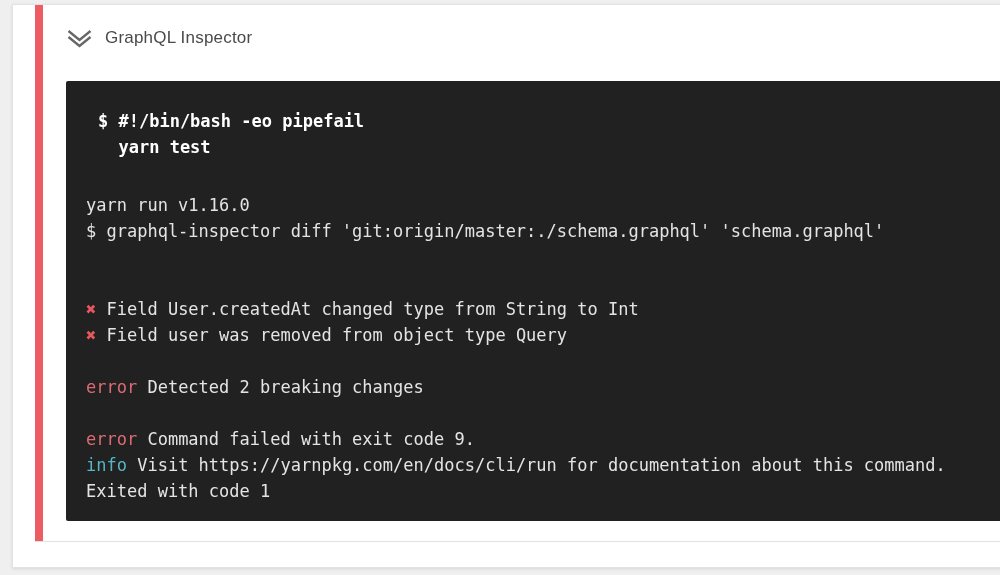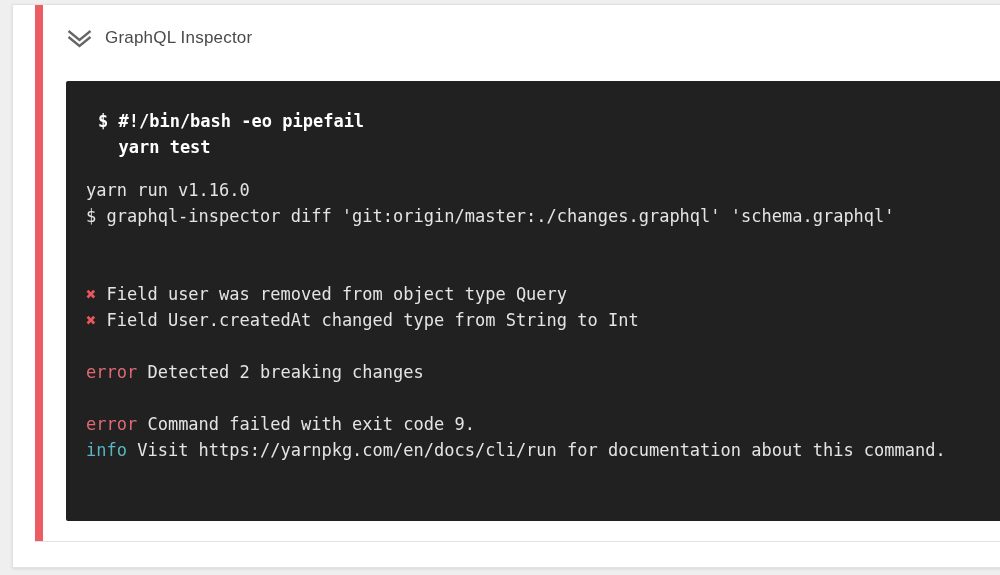--- a/index.html
+++ b/index.html
@@ -48,21 +48,21 @@
     overflow:hidden;
     font-family:"DejaVu Sans Mono","Liberation Mono",monospace;
     font-size:17px;
     color:var(--output-text,#e4e4e4);
   }
   .cmd{
     margin:12px;white-space:pre;line-height:26px;
     font-family:inherit;font-size:inherit;
     font-weight:bold;color:var(--cmd-white,#ffffff);
   }
-  .out{margin:17px 0 0 0;}
+  .out{margin:32px 0 0 0;}
   .t-line{white-space:pre;line-height:26px;min-height:26px;}
   .c-xmark{color:var(--xmark-red,#e8565e);font-weight:bold;}
   .c-error{color:var(--error-red,#dd6a73);}
   .c-info{color:var(--info-cyan,#56b6c2);}
   .next-row{height:26px;}
 </style>
 </head>
 <body>
 
 <div class="card">
@@ -78,28 +78,29 @@
         </svg>
       </span>
       <span class="step-title">GraphQL Inspector</span>
     </div>
 
     <div class="terminal">
       <pre class="cmd">$ #!/bin/bash -eo pipefail
   yarn test</pre>
       <div class="out">
           <div class="t-line"><span>yarn run v1.16.0</span></div>
-          <div class="t-line"><span>$ graphql-inspector diff 'git:origin/master:./changes.graphql' 'schema.graphql'</span></div>
+          <div class="t-line"><span>$ graphql-inspector diff 'git:origin/master:./schema.graphql' 'schema.graphql'</span></div>
           <div class="t-line"></div>
           <div class="t-line"></div>
+          <div class="t-line"><span class="c-xmark">✖</span><span> Field User.createdAt changed type from String to Int</span></div>
           <div class="t-line"><span class="c-xmark">✖</span><span> Field user was removed from object type Query</span></div>
-          <div class="t-line"><span class="c-xmark">✖</span><span> Field User.createdAt changed type from String to Int</span></div>
           <div class="t-line"></div>
           <div class="t-line"><span class="c-error">error</span><span> Detected 2 breaking changes</span></div>
           <div class="t-line"></div>
           <div class="t-line"><span class="c-error">error</span><span> Command failed with exit code 9.</span></div>
           <div class="t-line"><span class="c-info">info</span><span> Visit https://yarnpkg.com/en/docs/cli/run for documentation about this command.</span></div>
+          <div class="t-line"><span>Exited with code 1</span></div>
         </div>
     </div>
   </div>
 
   <div class="next-row"></div>
 </div>
 
 </body></html>

